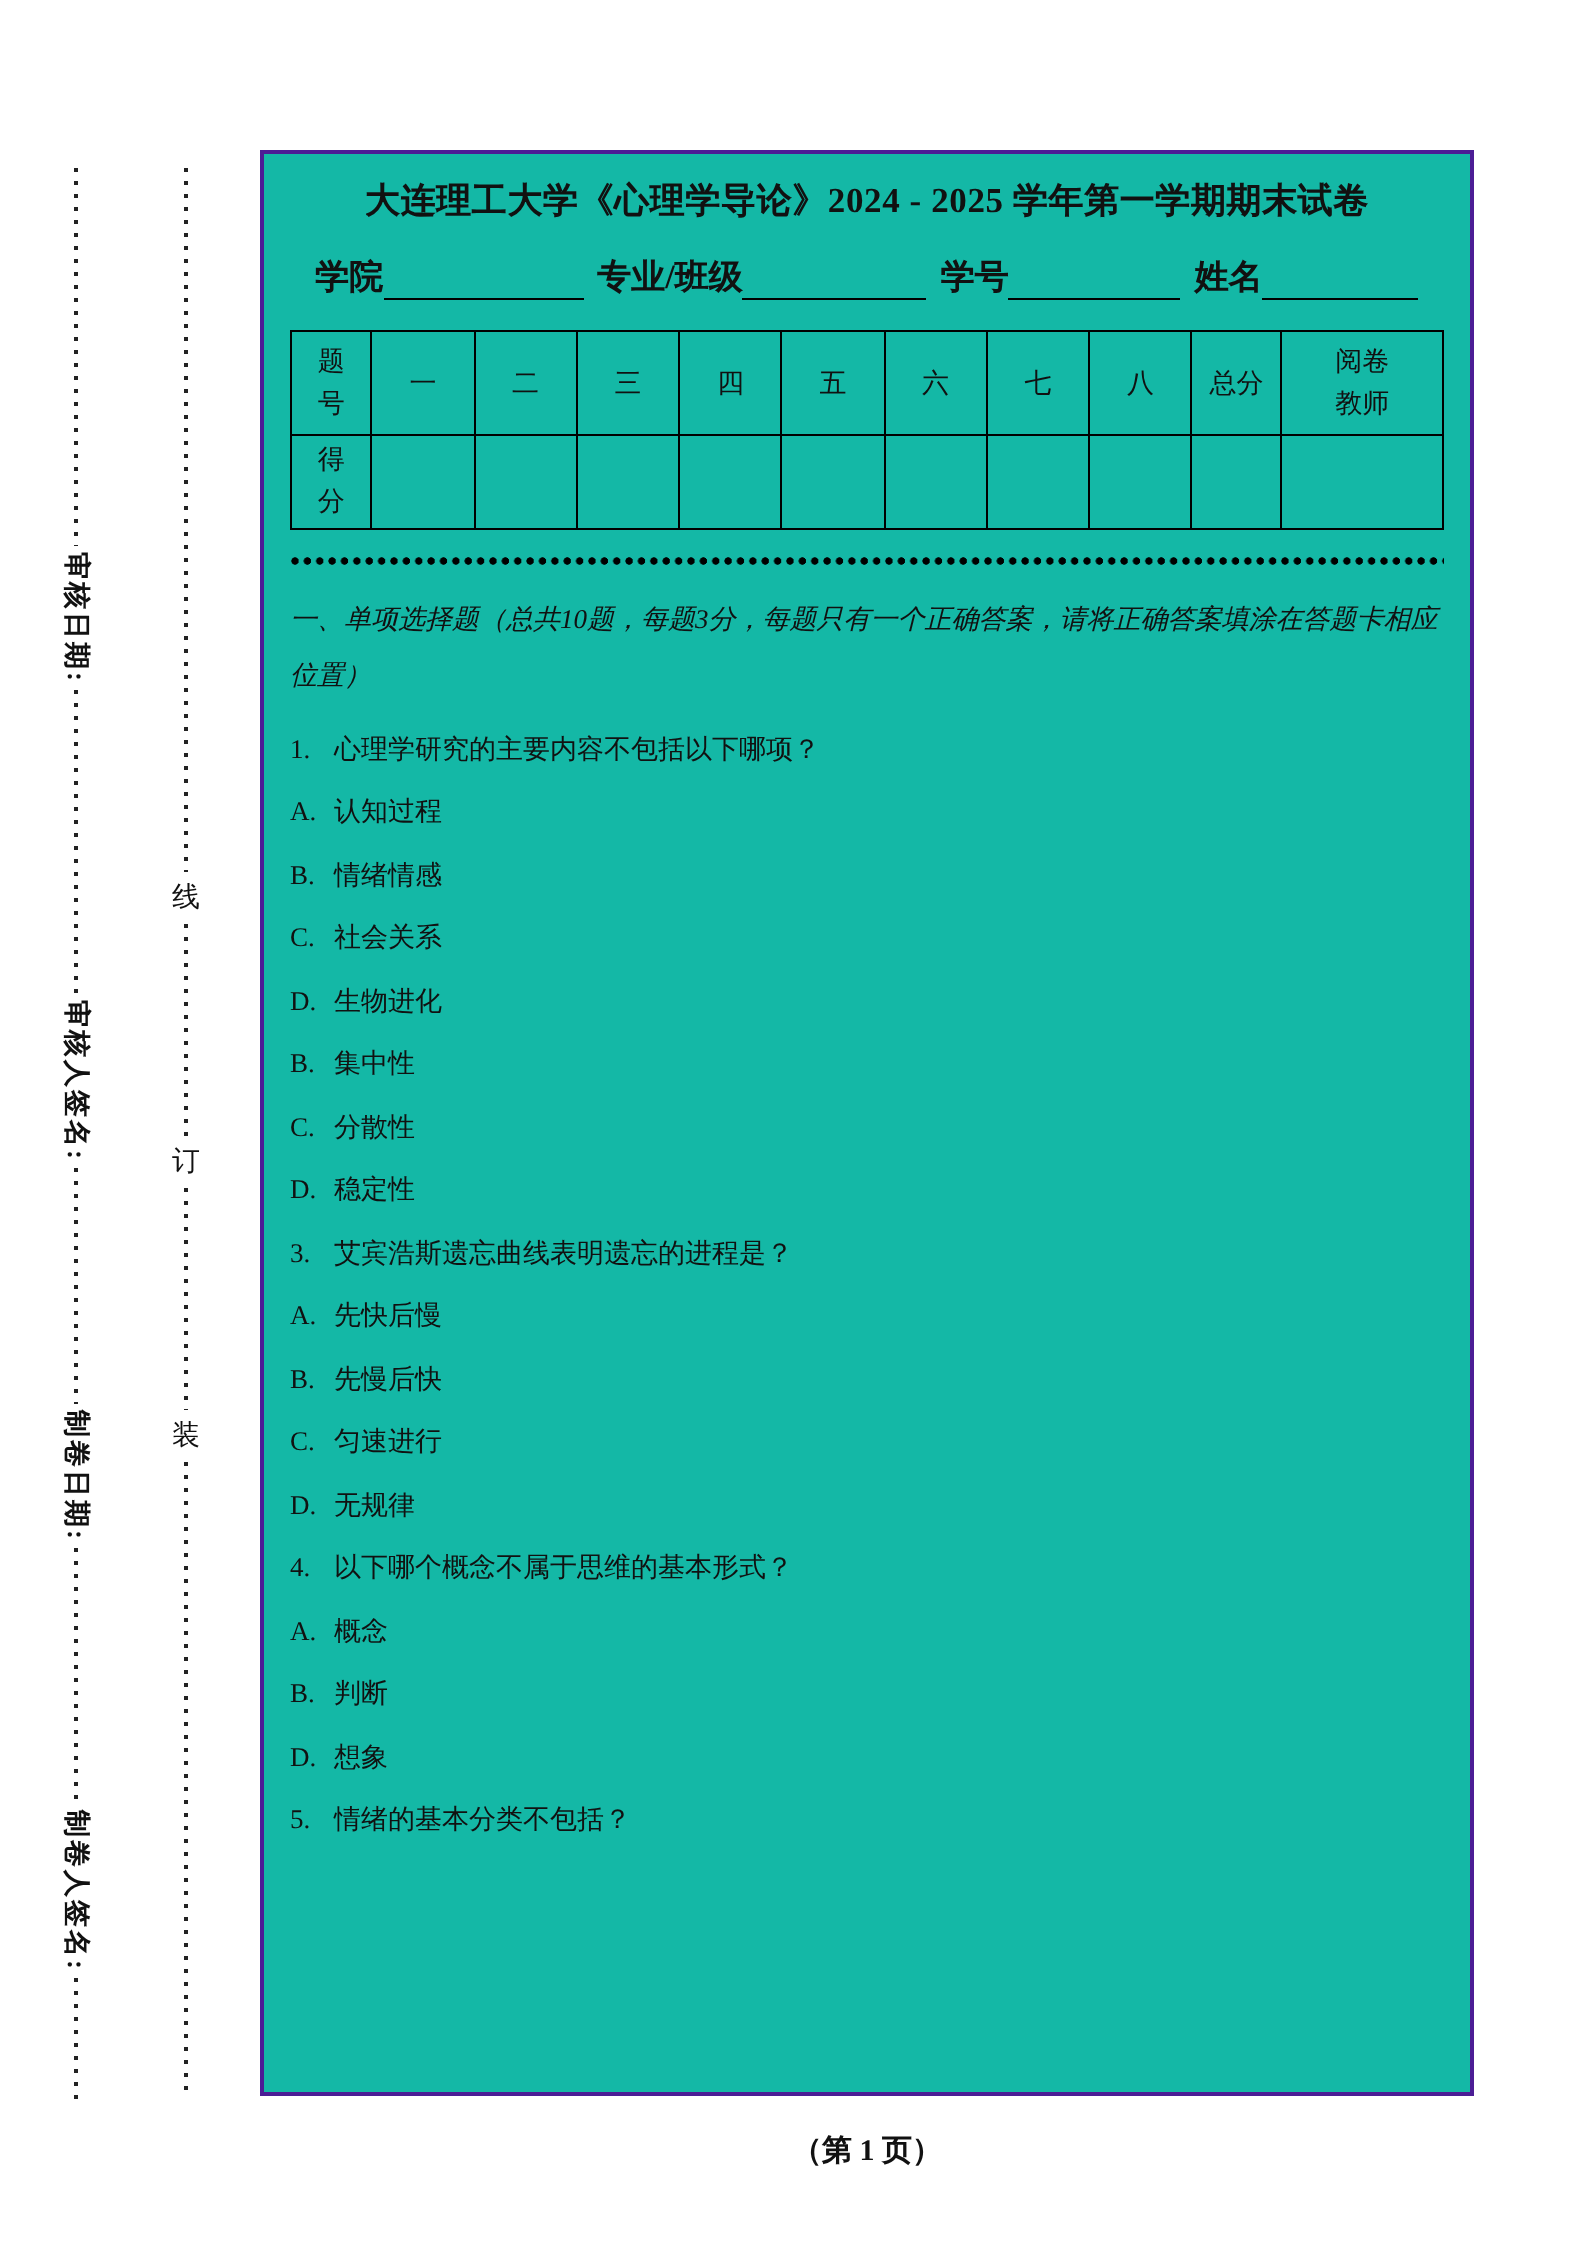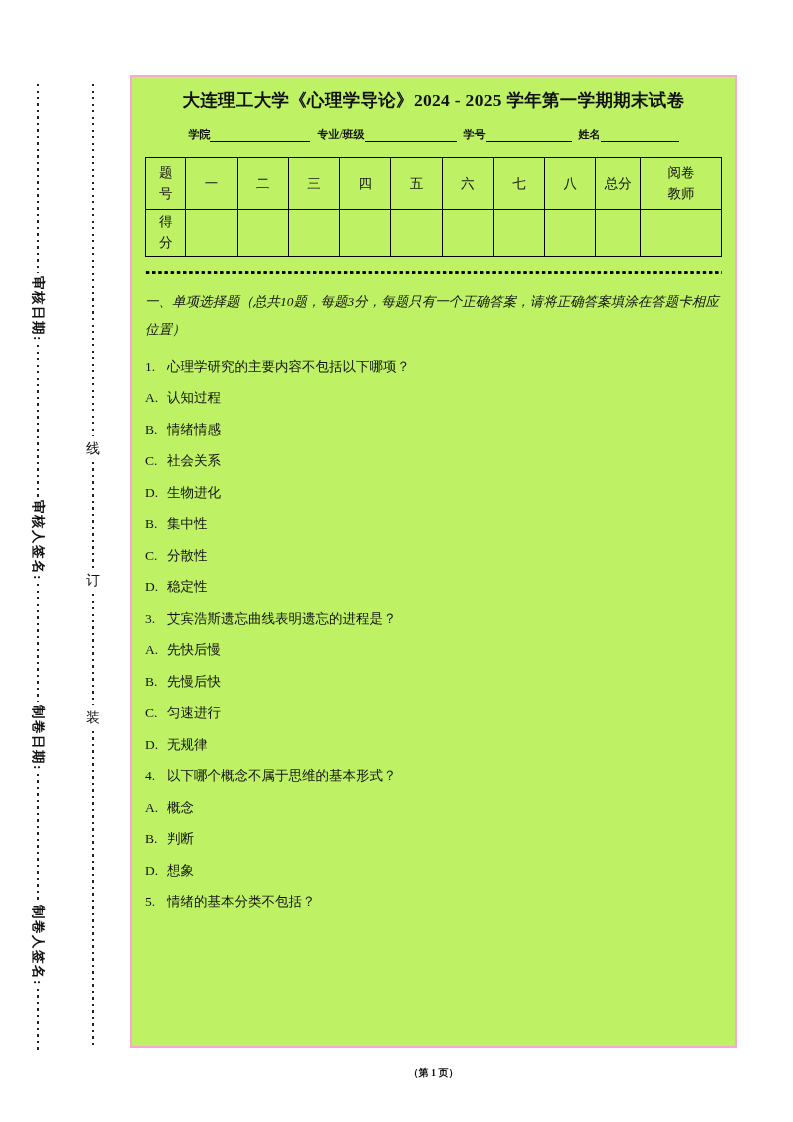--- a/index.html
+++ b/index.html
@@ -29,29 +29,29 @@
   .vlabel {
     writing-mode:vertical-rl; text-orientation:sideways;
     font-weight:bold; font-size:13.5px; letter-spacing:1.5px;
     padding:3px 0; white-space:nowrap; flex:none;
   }
   .bchar { font-size:14px; padding:4px 0; flex:none; }
 
   
   .paper {
     position:absolute; left:130px; top:75px; width:607px; height:973px;
-    border:2px solid #f9a8d4; background:#bef264; padding:0 13px;
+    border:2px solid #4c1d95; background:#14b8a6; padding:0 13px;
   }
   .title {
     margin-top:11px; text-align:center;
     font-size:17.5px; font-weight:bold; letter-spacing:0.3px; white-space:nowrap;
   }
   .info-row {
     margin-top:15px; display:flex; justify-content:center; gap:7px;
-    font-size:11px; font-weight:bold; align-items:flex-end;
+    font-size:17px; font-weight:bold; align-items:flex-end;
   }
   .info-field { display:flex; align-items:flex-end; }
   .blank { display:inline-block; border-bottom:1.3px solid #000; height:15px; }
   .blank-1 { width:100px; } .blank-2 { width:92px; } .blank-3 { width:86px; } .blank-4 { width:78px; }
 
   .score-table {
     width:100%; margin-top:15px; border-collapse:collapse;
     table-layout:fixed; text-align:center; font-size:13.5px;
   }
   .score-table td { border:1.6px solid #000; padding:2px; vertical-align:middle; }
@@ -66,21 +66,21 @@
     background-size:6.2px 5px; background-repeat:repeat-x;
   }
 
   .content { margin-top:13px; font-size:13.5px; }
   .section-title { line-height:28px; margin-bottom:7px;font-style:italic; }
   .qline, .oline { line-height:31.5px; white-space:nowrap; }
   .qnum { display:inline-block; width:22px; }
 
   .footer {
     position:absolute; left:130px; top:1066px; width:607px;
-    text-align:center; font-weight:bold; font-size:10px;
+    text-align:center; font-weight:bold; font-size:15px;
   }
 </style>
 </head>
 <body>
 
 <div class="page">
 
   <div class="labels-col">
     <div class="vdots" style="flex:200 1 0;"></div>
     <span class="vlabel">审核日期:</span>

